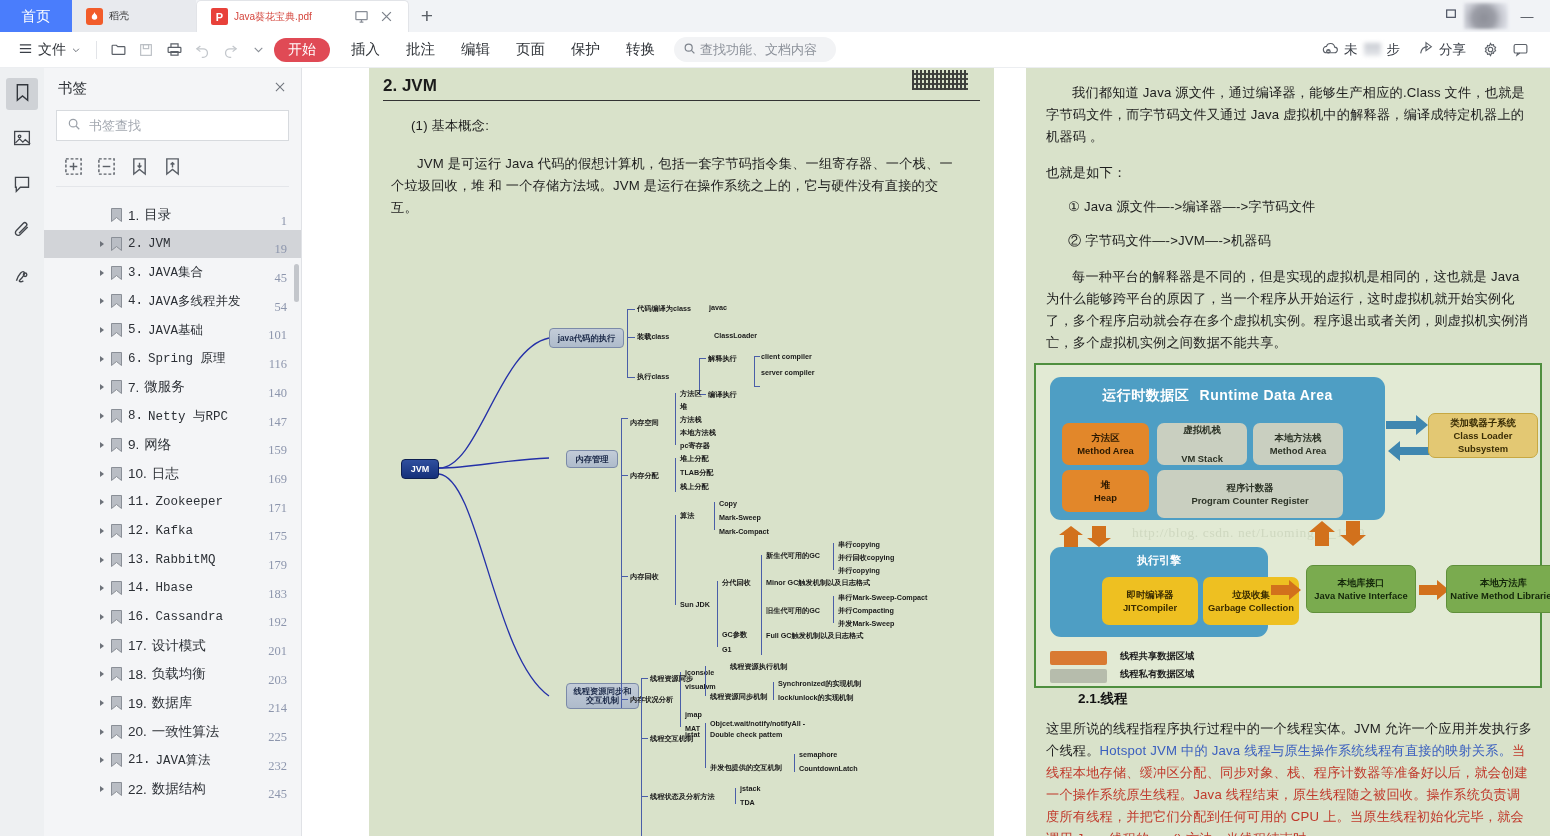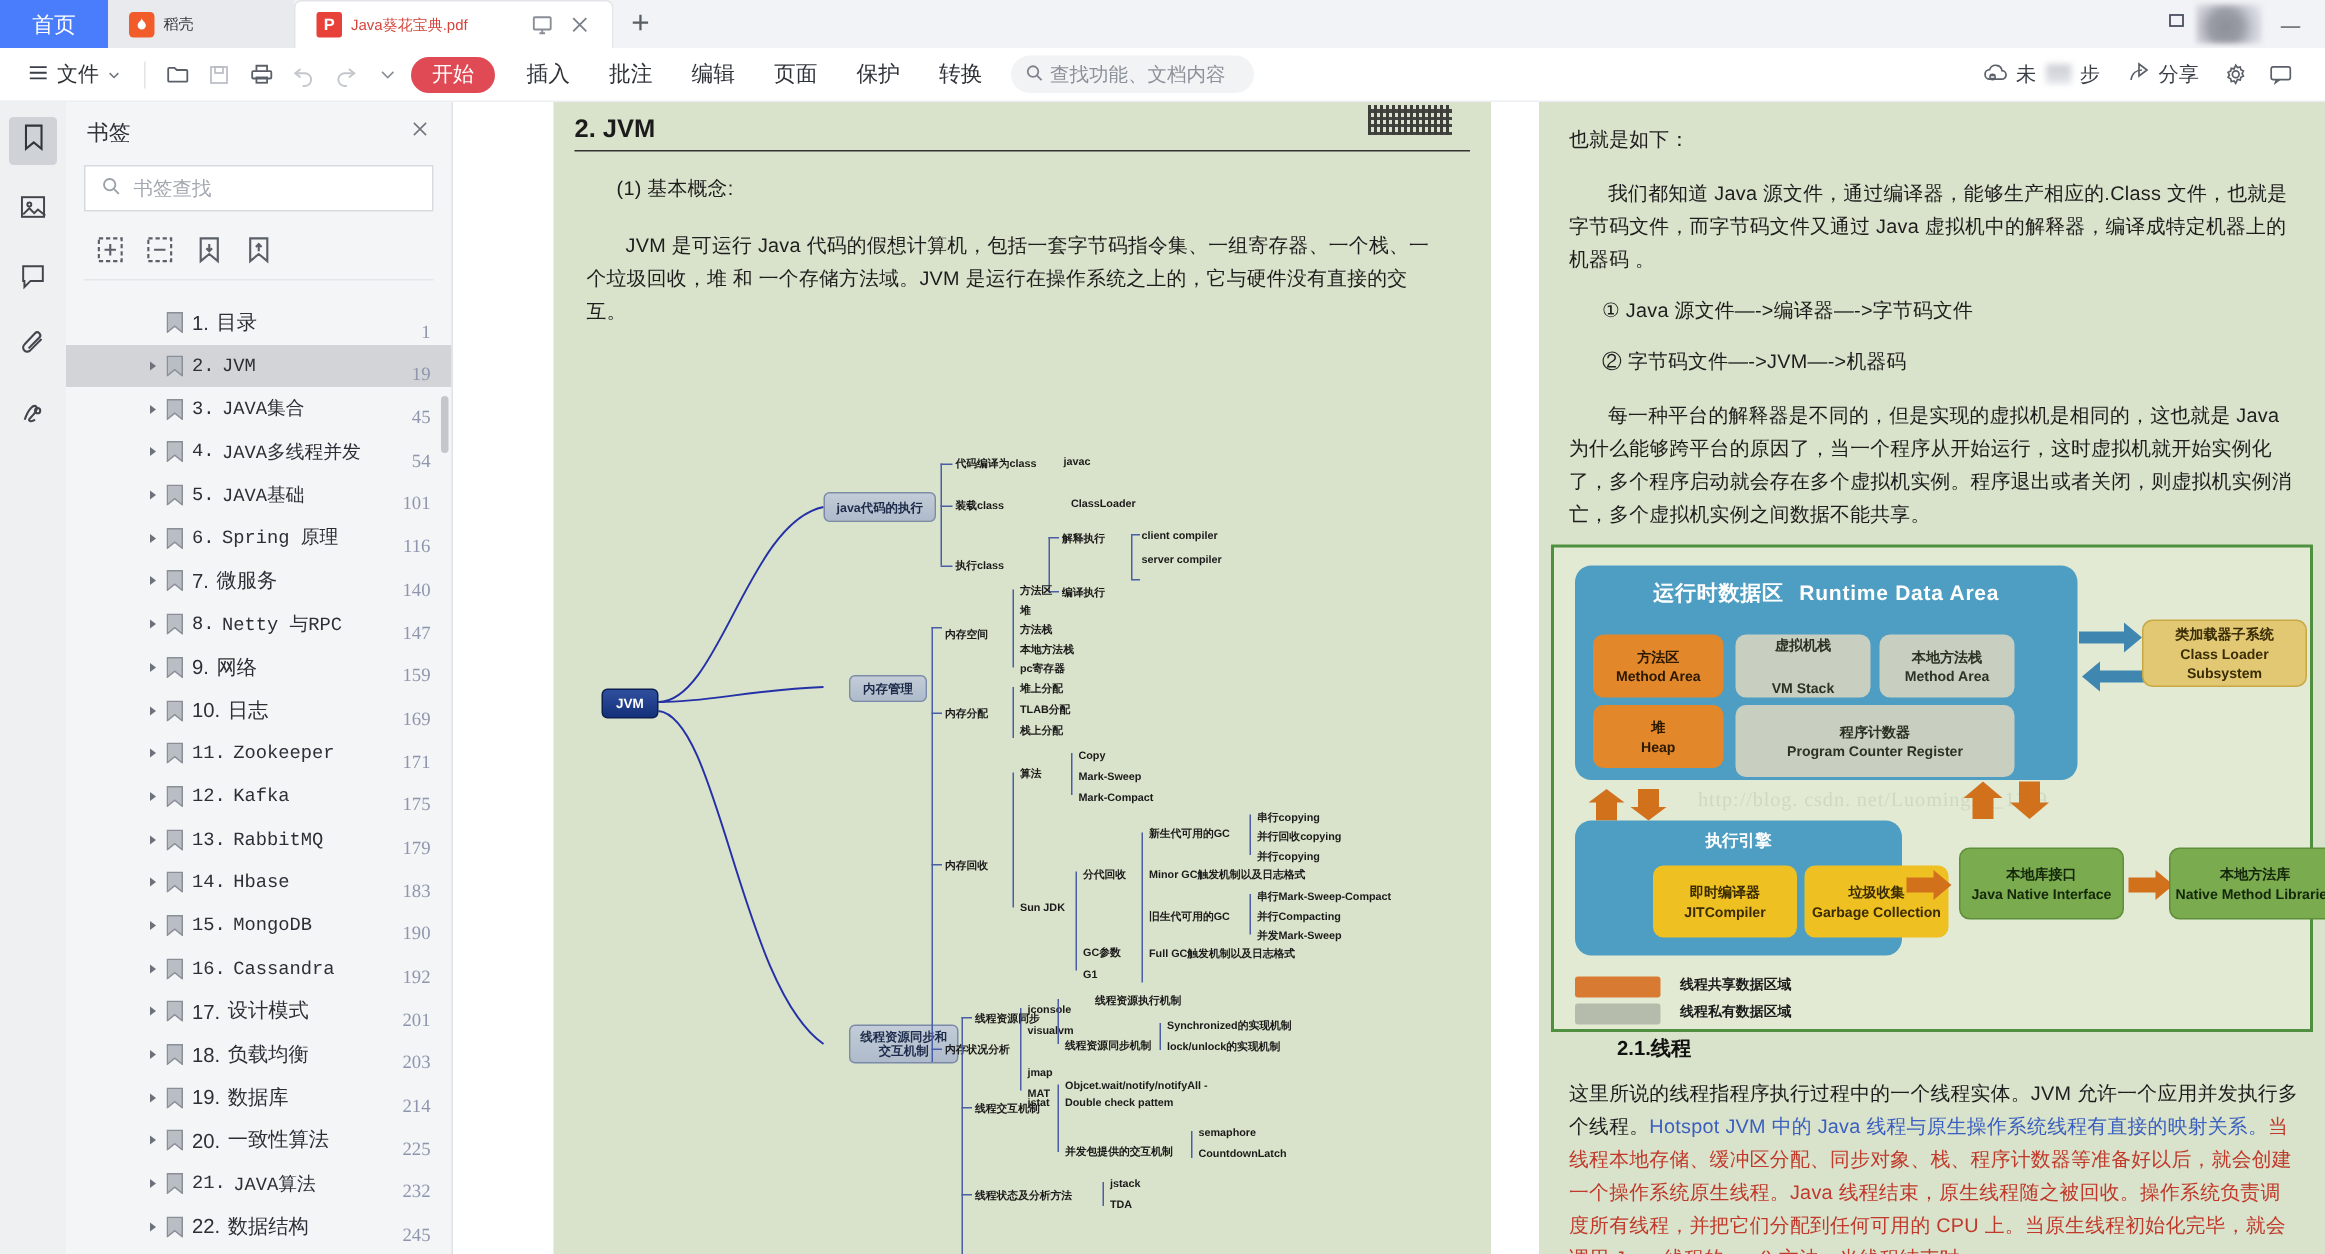--- a/index.html
+++ b/index.html
@@ -630,29 +630,20 @@
           <span class="bm-page">179</span>
         </div>
         <div class="bm-row">
           <span class="bm-arrow"></span>
           <span class="bm-bk"><svg width="11" height="14" viewBox="0 0 11 14">
               <path d="M0.5 0.5h10v13l-5-4-5 4z" fill="#b9bdc4" stroke="#8a8f97" stroke-width="1"></path>
             </svg></span>
           <span class="bm-label mono" style="margin-left: 30px;">14.</span>
           <span class="bm-label mono" style="margin-left: 5px;">Hbase</span>
           <span class="bm-page">183</span>
-        </div>
-        <div class="bm-row">
-          <span class="bm-arrow"></span>
-          <span class="bm-bk"><svg width="11" height="14" viewBox="0 0 11 14">
-              <path d="M0.5 0.5h10v13l-5-4-5 4z" fill="#b9bdc4" stroke="#8a8f97" stroke-width="1"></path>
-            </svg></span>
-          <span class="bm-label mono" style="margin-left: 30px;">15.</span>
-          <span class="bm-label mono" style="margin-left: 5px;">MongoDB</span>
-          <span class="bm-page">190</span>
         </div>
         <div class="bm-row">
           <span class="bm-arrow"></span>
           <span class="bm-bk"><svg width="11" height="14" viewBox="0 0 11 14">
               <path d="M0.5 0.5h10v13l-5-4-5 4z" fill="#b9bdc4" stroke="#8a8f97" stroke-width="1"></path>
             </svg></span>
           <span class="bm-label mono" style="margin-left: 30px;">16.</span>
           <span class="bm-label mono" style="margin-left: 5px;">Cassandra</span>
           <span class="bm-page">192</span>
         </div>
@@ -847,22 +838,22 @@
         <div class="mm-txt b" style="left:430px;top:572px;">semaphore</div>
         <div class="mm-txt b" style="left:430px;top:586px;">CountdownLatch</div>
 
         <div class="mm-line" style="left:366px;top:610px;width:1px;height:16px;"></div>
         <div class="mm-txt b" style="left:371px;top:606px;">jstack</div>
         <div class="mm-txt b" style="left:371px;top:620px;">TDA</div>
       </div>
     </div>
 
     <div class="page page-right">
+      <div class="doc-p indent" style="margin-top:14px;margin-left:20px;margin-right:18px;">我们都知道 Java 源文件，通过编译器，能够生产相应的.Class 文件，也就是字节码文件，而字节码文件又通过 Java 虚拟机中的解释器，编译成特定机器上的机器码 。</div>
       <div class="doc-p" style="margin-top:14px;margin-left:20px;">也就是如下：</div>
-      <div class="doc-p indent" style="margin-top:14px;margin-left:20px;margin-right:18px;">我们都知道 Java 源文件，通过编译器，能够生产相应的.Class 文件，也就是字节码文件，而字节码文件又通过 Java 虚拟机中的解释器，编译成特定机器上的机器码 。</div>
       <div class="doc-p" style="margin-top:12px;margin-left:42px;">① Java 源文件—-&gt;编译器—-&gt;字节码文件</div>
       <div class="doc-p" style="margin-top:12px;margin-left:42px;">② 字节码文件—-&gt;JVM—-&gt;机器码</div>
       <div class="doc-p indent" style="margin-top:14px;margin-left:20px;margin-right:18px;">每一种平台的解释器是不同的，但是实现的虚拟机是相同的，这也就是 Java 为什么能够跨平台的原因了，当一个程序从开始运行，这时虚拟机就开始实例化了，多个程序启动就会存在多个虚拟机实例。程序退出或者关闭，则虚拟机实例消亡，多个虚拟机实例之间数据不能共享。</div>
 
       <div class="fig">
         <div class="fig-rt">
           <div class="fig-rt-title">
             <span>运行时数据区</span>
             <span style="margin-left:6px;">Runtime Data Area</span>
           </div>

